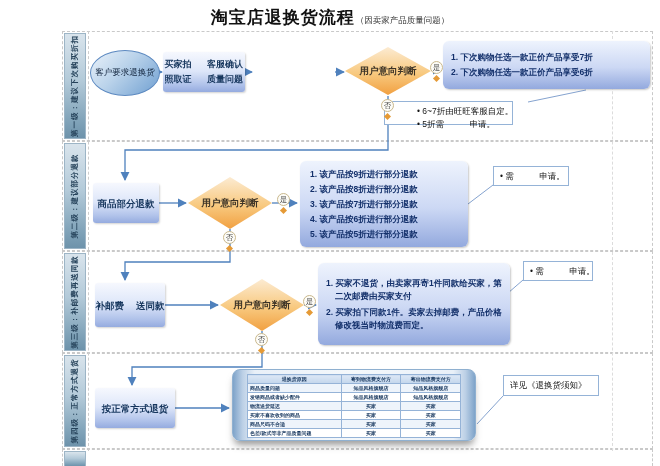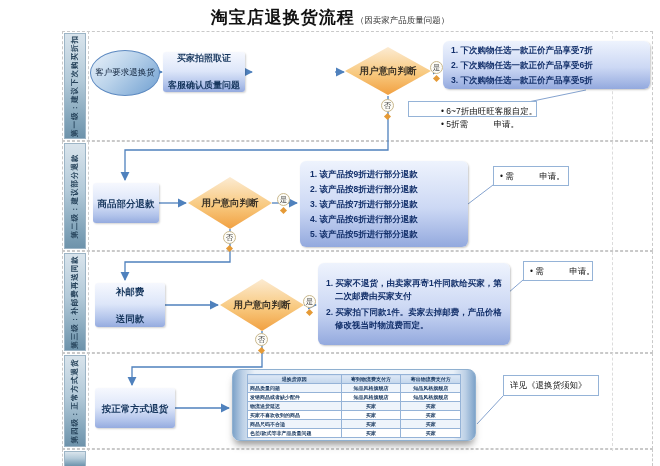--- a/index.html
+++ b/index.html
@@ -11,21 +11,21 @@
   
   .label-bar{position:absolute;left:64px;width:22px;box-sizing:border-box;
     background:linear-gradient(180deg,#d9e4ec 0%,#b3cad9 45%,#7fa2b8 85%,#6e93ab 100%);
     border:1px solid #9db5c6;z-index:2;}
   .vtext{position:absolute;top:50%;left:50%;transform:translate(-50%,-50%) rotate(-90deg);
     white-space:nowrap;font-size:7.5px;font-weight:bold;color:#25425a;letter-spacing:1px;}
   
   .ellipse{position:absolute;border-radius:50%;display:flex;align-items:center;justify-content:center;
     background:linear-gradient(135deg,#eaf2fa 0%,#b9d2ea 45%,#6f9fd1 100%);
     border:1.5px solid #5c89c0;font-size:8.5px;font-weight:normal;color:#10233c;text-align:center;z-index:2;}
-  .proc{position:absolute;display:flex;flex-direction:column;justify-content:center;align-items:center;
+  .proc{position:absolute;display:flex;flex-direction:row;justify-content:center;align-items:center;
     text-align:center;font-weight:bold;color:#17375e;font-size:9.5px;line-height:15px;
     background:linear-gradient(180deg,#f6f8fe 0%,#dde6f9 48%,#b0c2ea 82%,#95abdf 100%);
     border-radius:3px;box-shadow:1px 1px 2px rgba(0,0,0,.18);z-index:2;gap:12px;}
   .diamond{position:absolute;clip-path:polygon(50% 0,100% 50%,50% 100%,0 50%);
     background:linear-gradient(180deg,#fcebd2 0%,#f8c97f 55%,#f1a041 100%);
     display:flex;align-items:center;justify-content:center;
     font-size:9.5px;font-weight:bold;color:#3d3427;z-index:2;}
   .result{position:absolute;background:linear-gradient(180deg,#eef3fd 0%,#ccd8f4 55%,#93a9de 100%);
     border-radius:6px;color:#13306b;font-weight:bold;font-size:8.5px;box-sizing:border-box;
     display:flex;flex-direction:column;justify-content:center;box-shadow:1px 1px 2px rgba(0,0,0,.22);z-index:2;}
@@ -126,23 +126,22 @@
   <div class="diamond" style="left:345px;top:47px;width:86px;height:48px;">
     <span>用户意向判断</span>
   </div>
   <div class="badge" style="left:430px;top:61px;">是</div>
   <div class="badge-dot" style="left:434px;top:76px;"></div>
   <div class="badge" style="left:381px;top:99px;">否</div>
   <div class="badge-dot" style="left:385px;top:114px;"></div>
   <div class="result" style="left:443px;top:41px;width:207px;height:48px;padding:3px 8px;">
     <div class="item">1. 下次购物任选一款正价产品享受7折</div>
     <div class="item">2. 下次购物任选一款正价产品享受6折</div>
-    <div class="item">3. 下次购物任选一款正价产品享受5折</div>
-  </div>
-  <div class="note" style="left:408px;top:101px;width:129px;height:16px;padding-left:32px;">
+  </div>
+  <div class="note" style="left:384px;top:101px;width:129px;height:24px;padding-left:32px;">
     <div class="nitem">• 6~7折由旺旺客服自定。</div>
     <div class="nitem">• 5折需　　　申请。</div>
   </div>
 
   <div class="proc" style="left:93px;top:183px;width:66px;height:40px;">
     <span>商品部分退款</span>
   </div>
   <div class="diamond" style="left:188px;top:177px;width:84px;height:52px;">
     <span>用户意向判断</span>
   </div>

